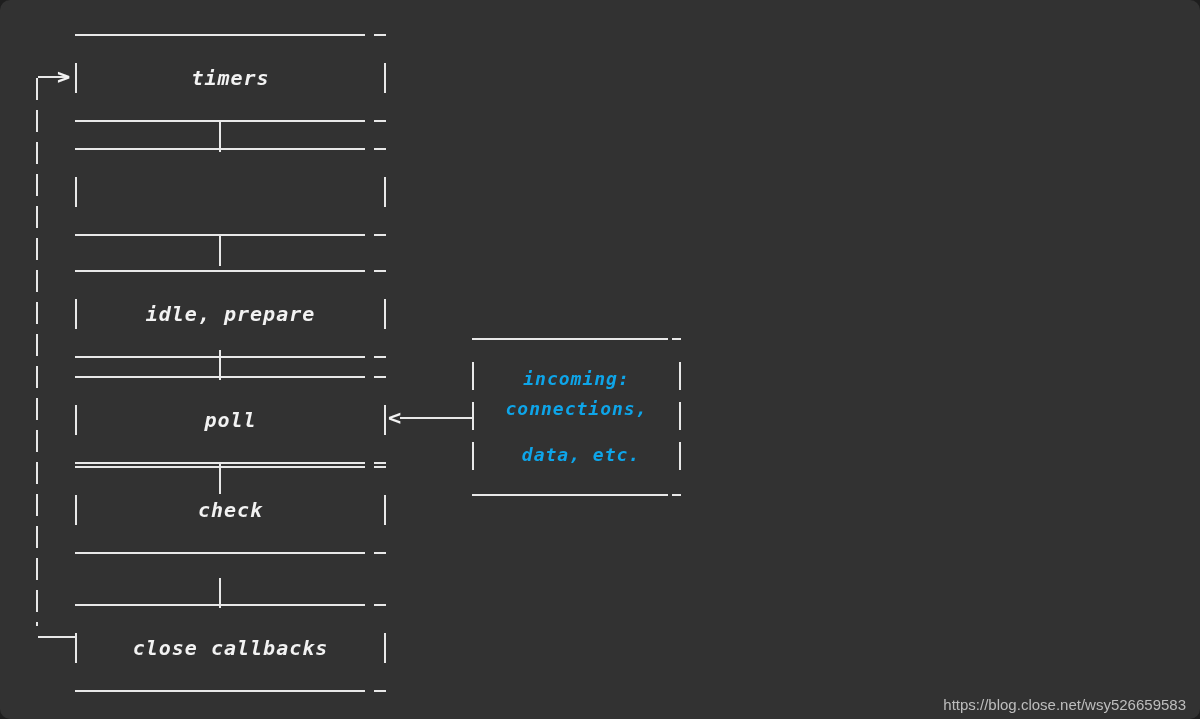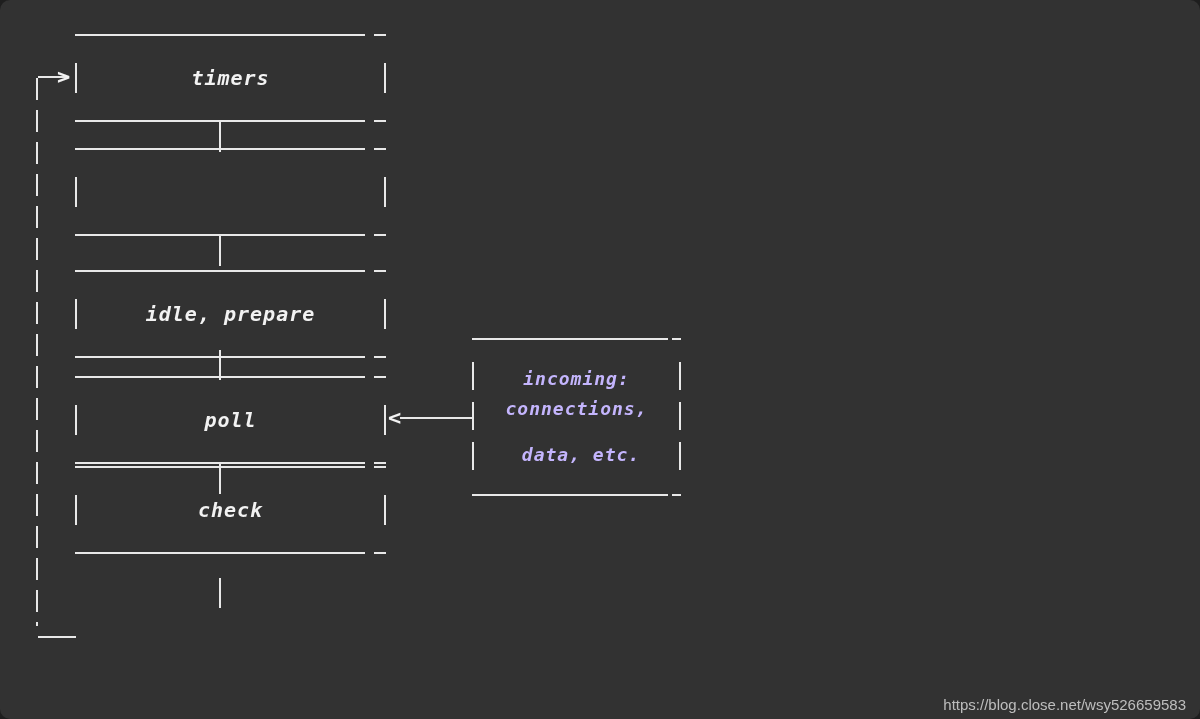--- a/index.html
+++ b/index.html
@@ -116,21 +116,21 @@
   .incoming .h-bot-r { right: 0; bottom: 0; width: 9px; }
   .incoming .v-left  { left: 0; }
   .incoming .v-right { right: 0; }
   .incoming .seg1 { top: 24px;  height: 28px; }
   .incoming .seg2 { top: 64px;  height: 28px; }
   .incoming .seg3 { top: 104px; height: 28px; }
   .incoming .row {
     position: absolute;
     left: 0; right: 0;
     text-align: center;
-    color: #c4b5fd;
+    color: #0ea5e9;
     font-weight: bold;
     font-size: 18px;
     letter-spacing: 1px;
     white-space: pre;
   }
   .incoming .row1 { top: 30px; }
   .incoming .row2 { top: 60px; }
   .incoming .row3 { top: 106px; padding-left: 9px; }
 
   
@@ -209,20 +209,29 @@
     <div class="edge h-top-l"></div>
     <div class="edge h-top-r"></div>
     <div class="edge v-left"></div>
     <div class="edge v-right"></div>
     <div class="edge h-bot-l"></div>
     <div class="edge h-bot-r"></div>
     <div class="label">check</div>
   </div>
   <div class="connector" style="top:578px; height:30px;"></div>
 
+  <div class="box phase" style="top:604px;">
+    <div class="edge h-top-l"></div>
+    <div class="edge h-top-r"></div>
+    <div class="edge v-left"></div>
+    <div class="edge v-right"></div>
+    <div class="edge h-bot-l"></div>
+    <div class="edge h-bot-r"></div>
+    <div class="label">close callbacks</div>
+  </div>
 
   <div class="box incoming">
     <div class="edge h-top-l"></div>
     <div class="edge h-top-r"></div>
     <div class="edge v-left seg1"></div>
     <div class="edge v-left seg2"></div>
     <div class="edge v-left seg3"></div>
     <div class="edge v-right seg1"></div>
     <div class="edge v-right seg2"></div>
     <div class="edge v-right seg3"></div>

